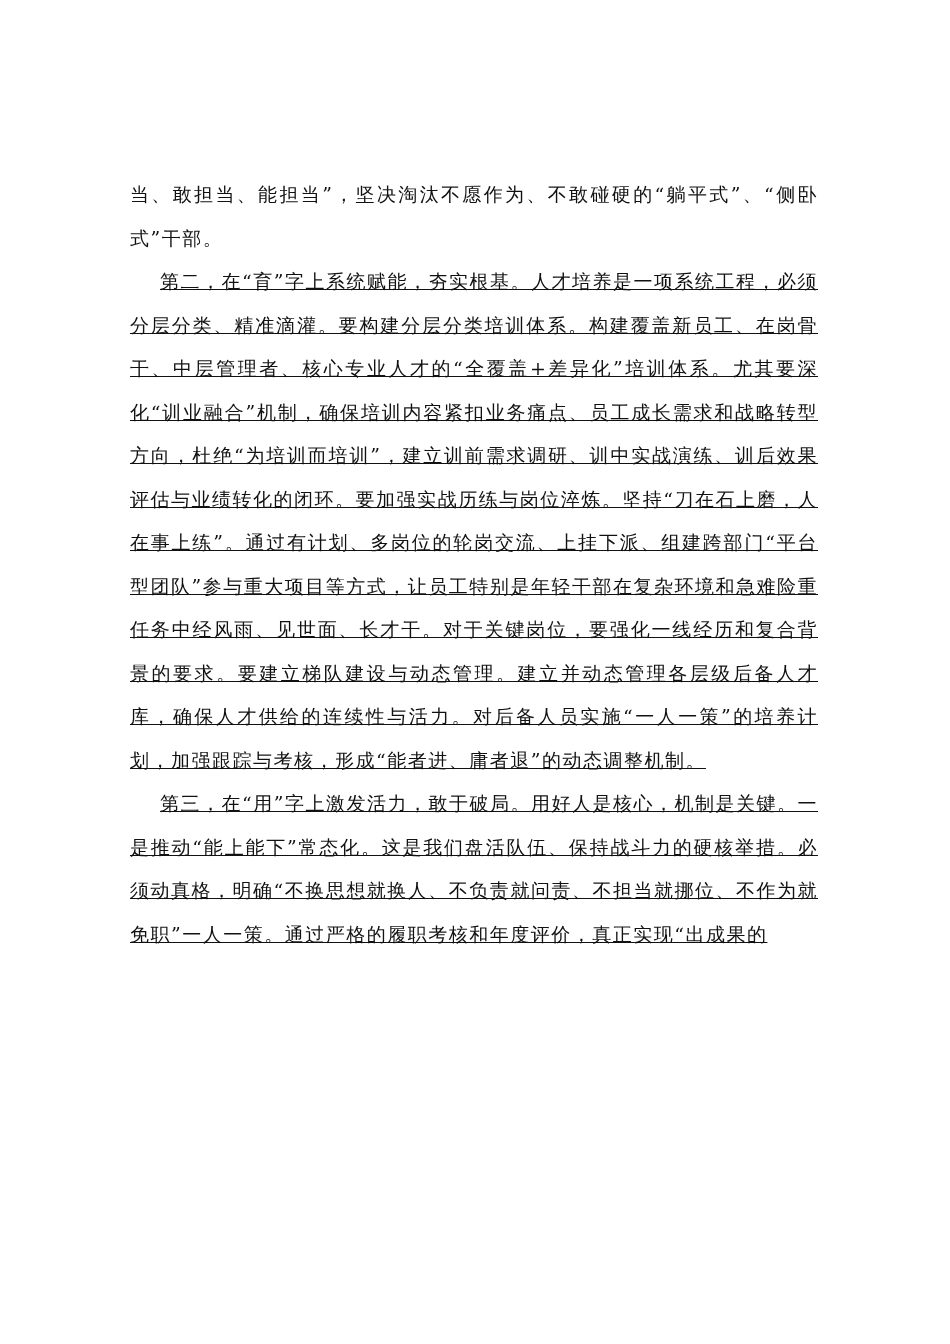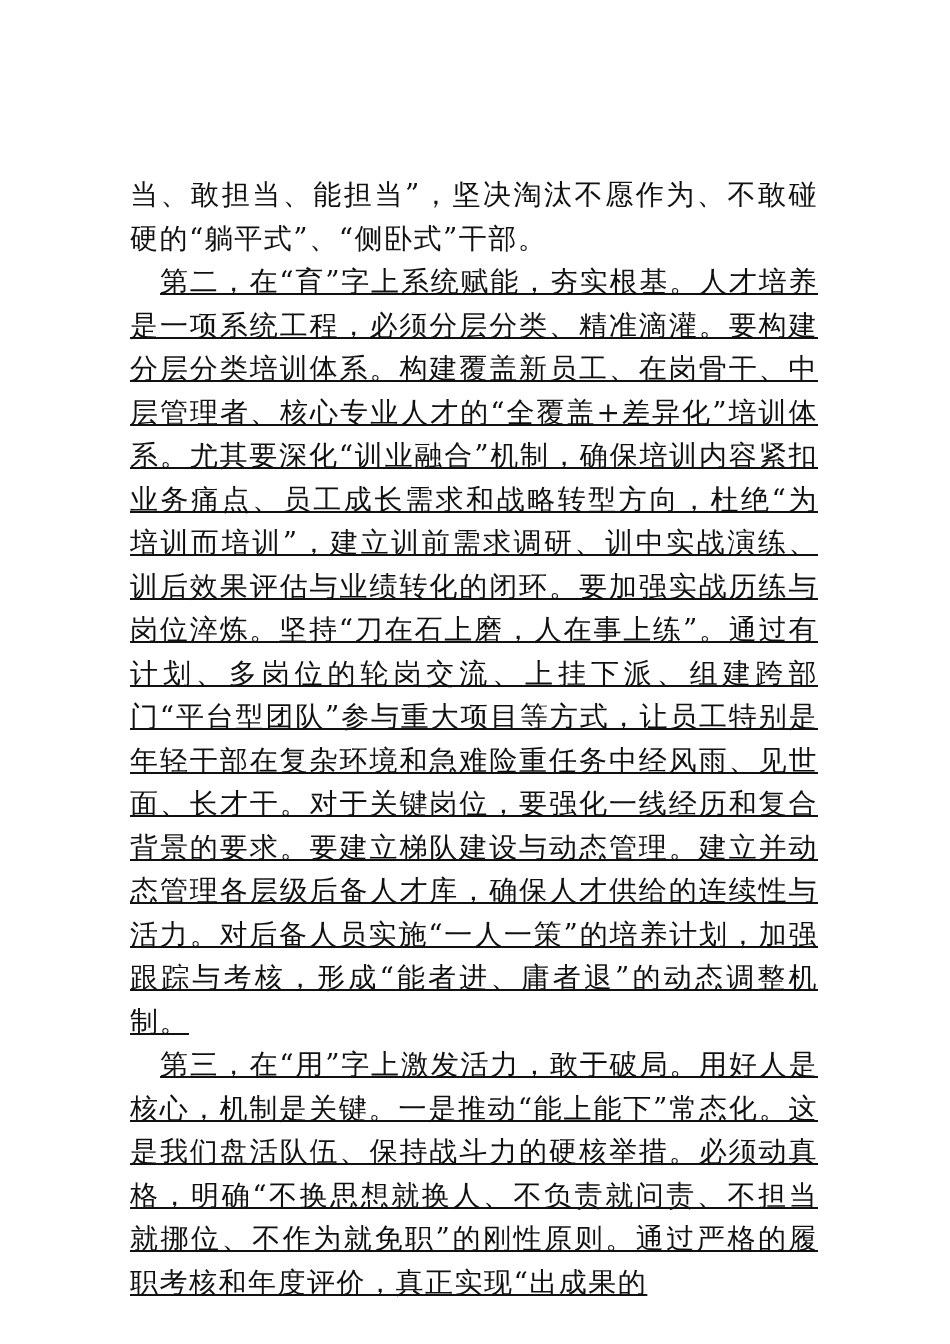--- a/index.html
+++ b/index.html
@@ -4,28 +4,28 @@
 <style>
   html, body { margin: 0; padding: 0; background: #ffffff; }
   body { width: 950px; height: 1344px; position: relative; overflow: hidden; }
   .page {
     position: absolute;
     left: 130px;
     top: 173px;
     width: 688px;
     font-family: "DejaVu Serif", "Liberation Serif", serif;
     color: #111111;
-    font-size: 28px;
+    font-size: 19px;
     line-height: 43.5px;
     letter-spacing: 1.5px;
     text-align: justify;
   }
   .para { margin: 0; }
   .para.indent { text-indent: 30px; text-decoration: underline; }
 </style>
 </head>
 <body>
 
 <div class="page">
   <p class="para">当、敢担当、能担当”，坚决淘汰不愿作为、不敢碰硬的“躺平式”、“侧卧式”干部。</p>
   <p class="para indent">第二，在“育”字上系统赋能，夯实根基。人才培养是一项系统工程，必须分层分类、精准滴灌。要构建分层分类培训体系。构建覆盖新员工、在岗骨干、中层管理者、核心专业人才的“全覆盖+差异化”培训体系。尤其要深化“训业融合”机制，确保培训内容紧扣业务痛点、员工成长需求和战略转型方向，杜绝“为培训而培训”，建立训前需求调研、训中实战演练、训后效果评估与业绩转化的闭环。要加强实战历练与岗位淬炼。坚持“刀在石上磨，人在事上练”。通过有计划、多岗位的轮岗交流、上挂下派、组建跨部门“平台型团队”参与重大项目等方式，让员工特别是年轻干部在复杂环境和急难险重任务中经风雨、见世面、长才干。对于关键岗位，要强化一线经历和复合背景的要求。要建立梯队建设与动态管理。建立并动态管理各层级后备人才库，确保人才供给的连续性与活力。对后备人员实施“一人一策”的培养计划，加强跟踪与考核，形成“能者进、庸者退”的动态调整机制。</p>
-  <p class="para indent">第三，在“用”字上激发活力，敢于破局。用好人是核心，机制是关键。一是推动“能上能下”常态化。这是我们盘活队伍、保持战斗力的硬核举措。必须动真格，明确“不换思想就换人、不负责就问责、不担当就挪位、不作为就免职”的刚性原则。通过严格的履职考核和年度评价，真正实现“出成果的</p>
+  <p class="para indent">第三，在“用”字上激发活力，敢于破局。用好人是核心，机制是关键。一是推动“能上能下”常态化。这是我们盘活队伍、保持战斗力的硬核举措。必须动真格，明确“不换思想就换人、不负责就问责、不担当就挪位、不作为就免职”一人一策。通过严格的履职考核和年度评价，真正实现“出成果的</p>
 </div>
 
 </body></html>

